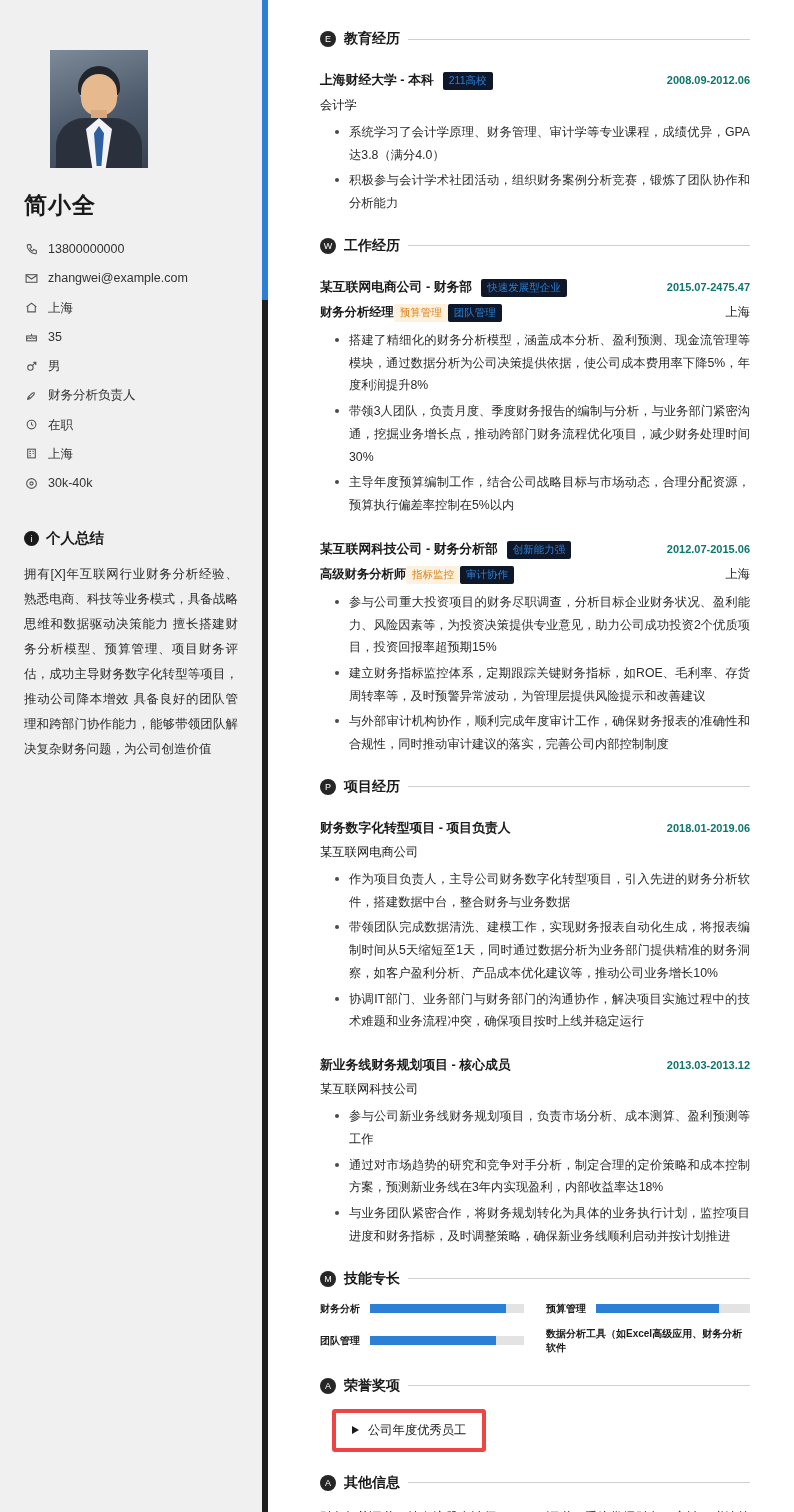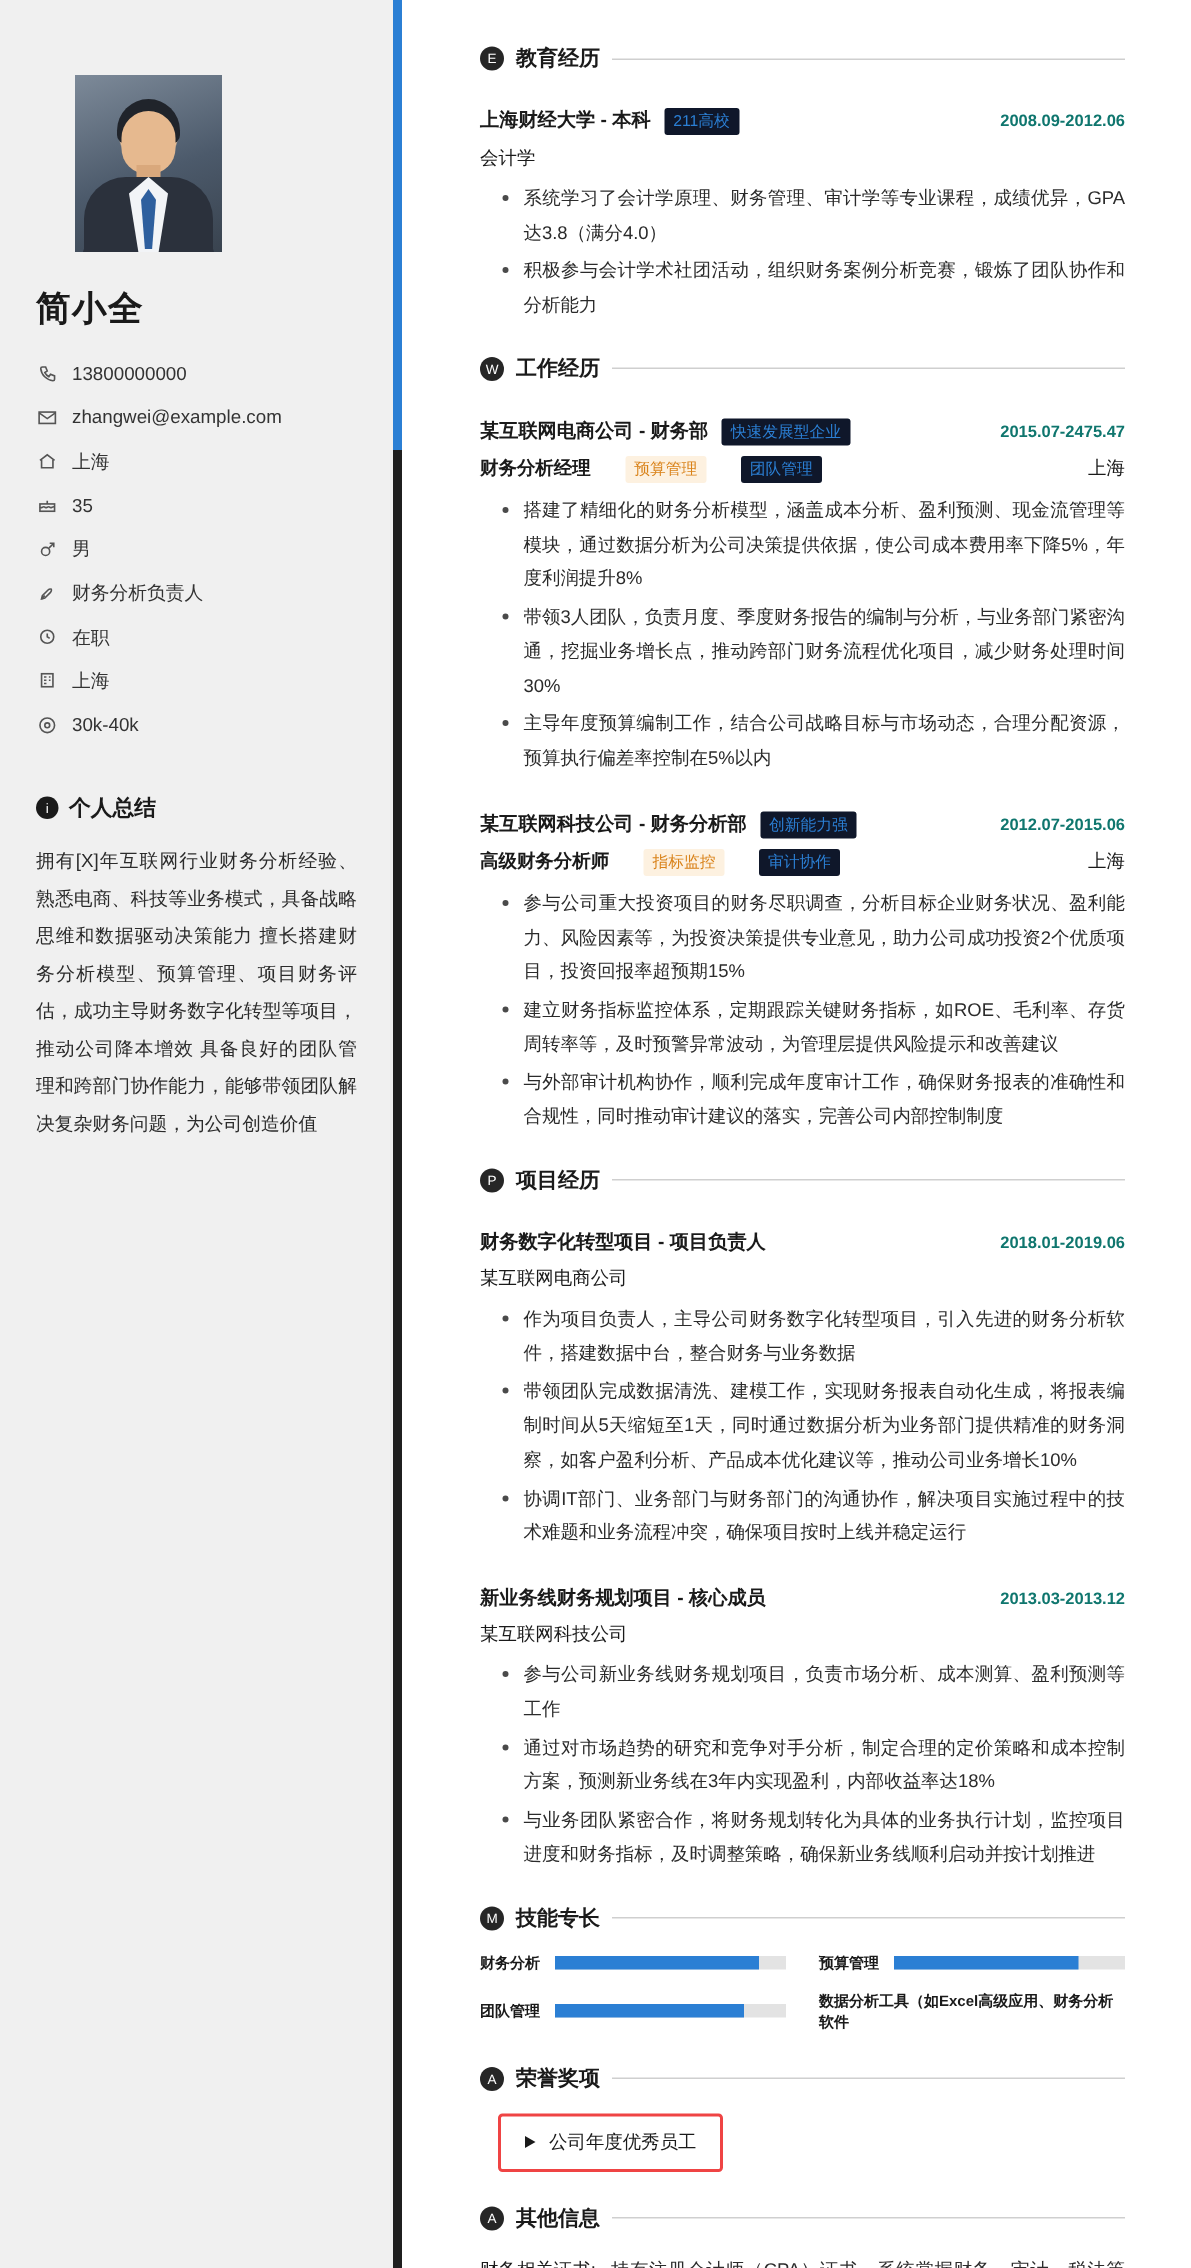--- a/index.html
+++ b/index.html
@@ -205,21 +205,21 @@
   .row1 .date {
     margin-left: auto;
     font-size: 11px;
     font-weight: bold;
     color: #0f766e;
     white-space: nowrap;
   }
   .row2 {
     display: flex;
     align-items: baseline;
-    gap: 23px;
+    gap: 0;
     margin-bottom: 7px;
   }
   .row2 .role {
     font-size: 12.3px;
     font-weight: bold;
     color: #1a1a1a;
   }
   .row2 .loc {
     margin-left: auto;
     font-size: 12.3px;
@@ -281,21 +281,21 @@
     left: 0; top: 0; bottom: 0;
     background: #2b7fd4;
     display: block;
   }
   .skill.wide .nm { white-space: normal; }
   
   .honor-box {
     display: inline-flex;
     align-items: center;
     gap: 9px;
-    border: 2px solid #ef4444;
+    border: 4px solid #ef4444;
     border-radius: 3px;
     padding: 9px 16px;
     font-size: 12.3px;
     color: #1a1a1a;
     margin-left: 12px;
   }
   .honor-box .tri {
     width: 0; height: 0;
     border-left: 7px solid #1a1a1a;
     border-top: 4.5px solid transparent;

